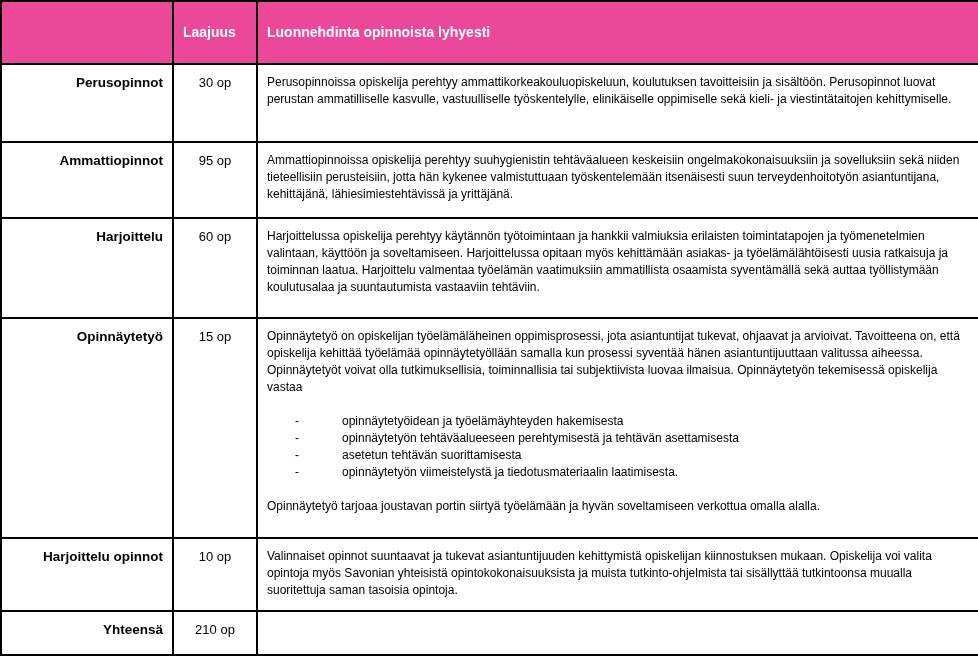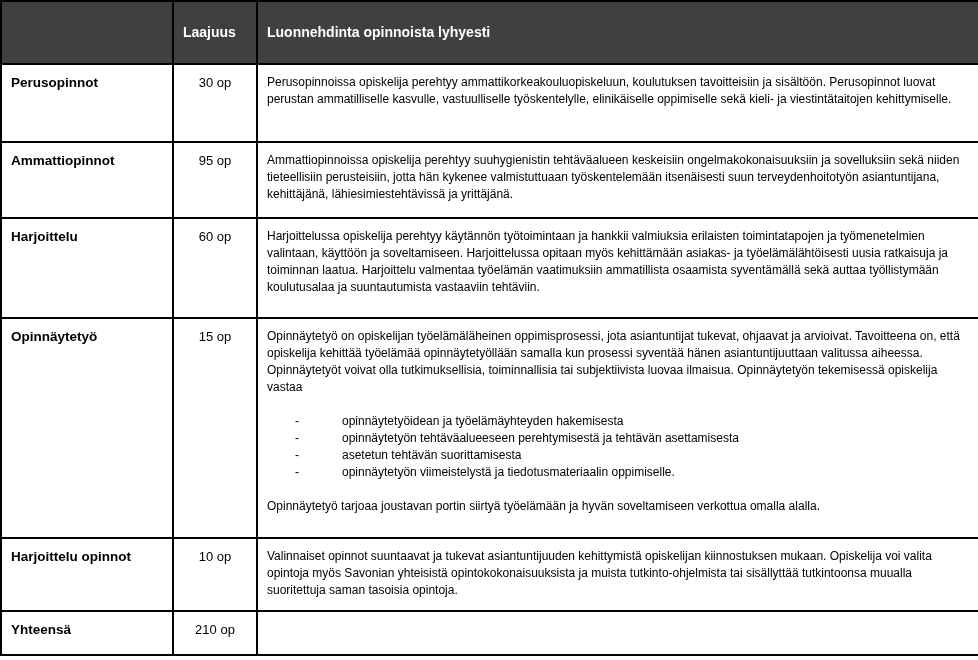--- a/index.html
+++ b/index.html
@@ -29,32 +29,33 @@
     text-align: left;
     vertical-align: top;
     padding: 9px 9px 6px 9px;
     font-size: 12px;
     line-height: 17px;
     color: #000000;
     overflow: hidden;
     word-wrap: break-word;
   }
   thead th {
-    background: #404040;
+    background: #ec4899;
     color: #ffffff;
     font-weight: bold;
     font-size: 14px;
     vertical-align: middle;
     height: 63px;
     padding-top: 0;
     padding-bottom: 0;
   }
   td.label-cell {
     font-weight: bold;
     font-size: 13.5px;
+    text-align: right;
   }
   td.extent-cell { font-size: 13px; text-align: center; }
   td.desc-cell p { margin: 0; }
   .gap { height: 17px; }
 
   
   .li { display: flex; }
   .li .dash {
     flex: none;
     display: inline-block;
@@ -122,21 +123,21 @@
           <div class="li">
             <span class="dash">-</span>
             <span class="li-text">opinnäytetyön tehtäväalueeseen perehtymisestä ja tehtävän asettamisesta</span>
           </div>
           <div class="li">
             <span class="dash">-</span>
             <span class="li-text">asetetun tehtävän suorittamisesta</span>
           </div>
           <div class="li">
             <span class="dash">-</span>
-            <span class="li-text">opinnäytetyön viimeistelystä ja tiedotusmateriaalin oppimiselle.</span>
+            <span class="li-text">opinnäytetyön viimeistelystä ja tiedotusmateriaalin laatimisesta.</span>
           </div>
           <div class="gap"></div>
           <p>Opinnäytetyö tarjoaa joustavan portin siirtyä työelämään ja hyvän soveltamiseen verkottua omalla alalla.</p>
         </td>
       </tr>
       <tr class="r-valinn">
         <td class="label-cell">Harjoittelu opinnot</td>
         <td class="extent-cell">10 op</td>
         <td class="desc-cell">
           <p>Valinnaiset opinnot suuntaavat ja tukevat asiantuntijuuden kehittymistä opiskelijan kiinnostuksen mukaan. Opiskelija voi valita opintoja myös Savonian yhteisistä opintokokonaisuuksista ja muista tutkinto-ohjelmista tai sisällyttää tutkintoonsa muualla suoritettuja saman tasoisia opintoja.</p>

